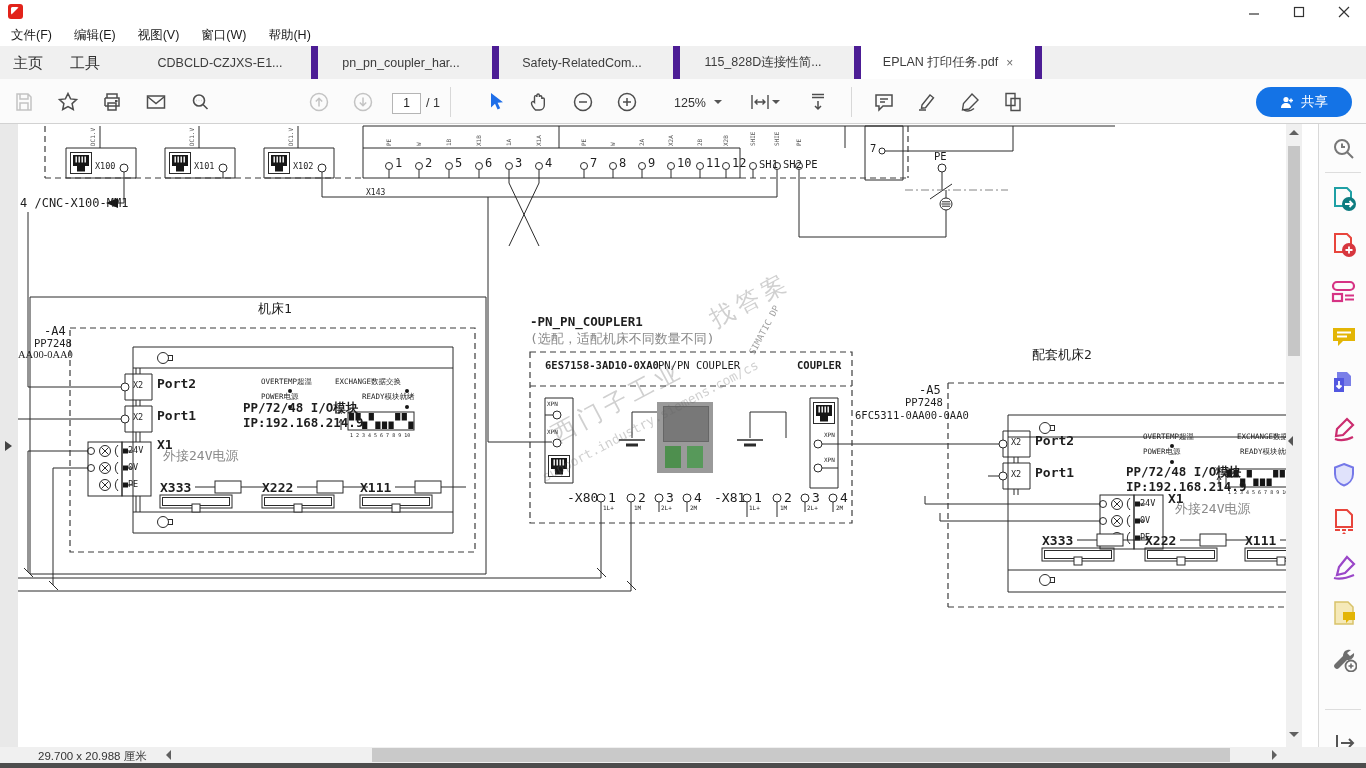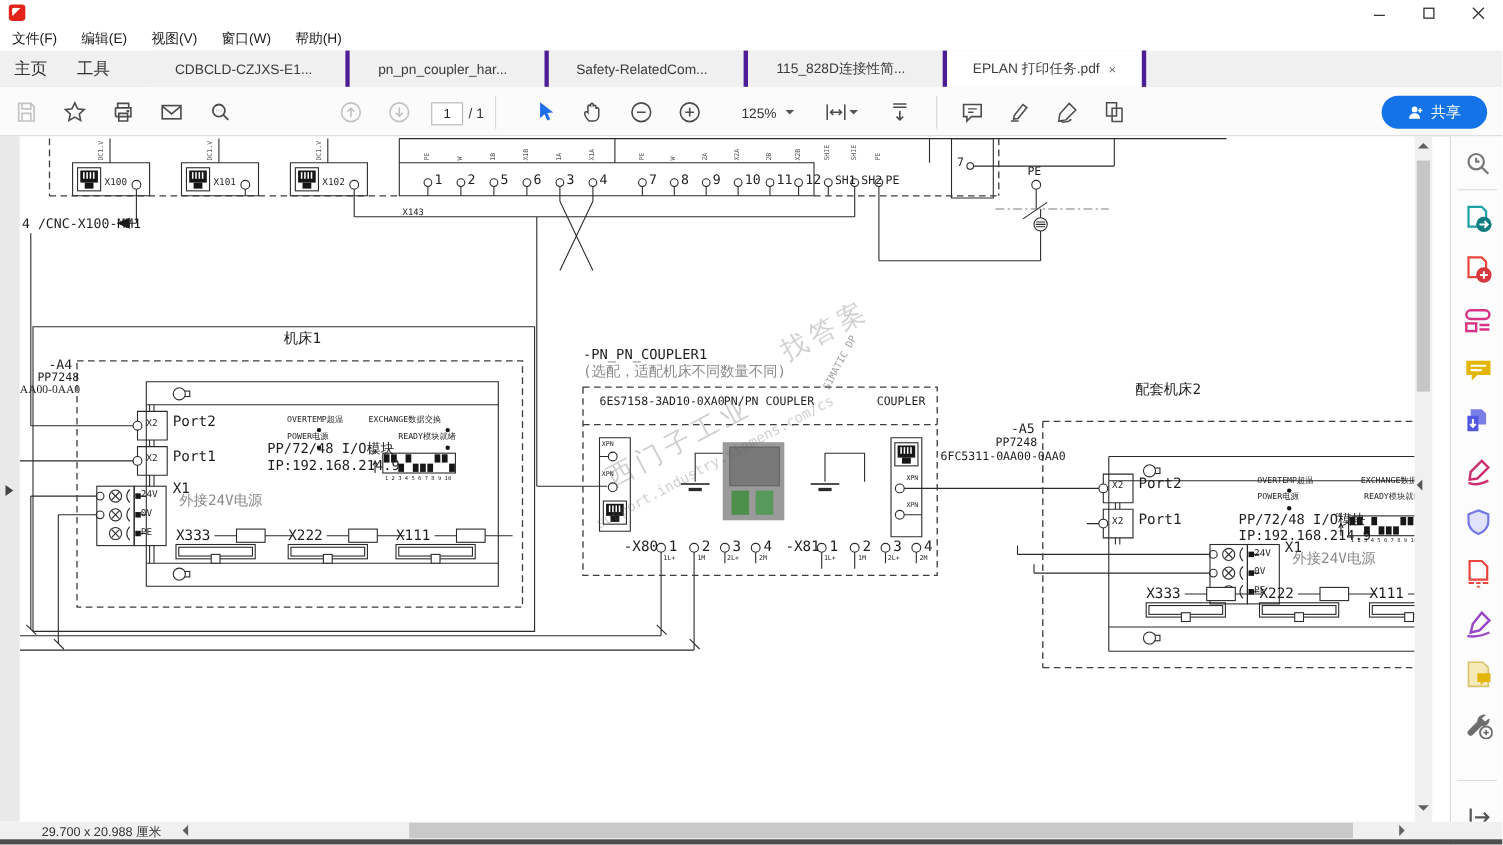--- a/index.html
+++ b/index.html
@@ -13,21 +13,21 @@
   .title-text{position:absolute;left:31px;top:4px;font-size:13px;color:#1a1a1a;}
   .winbtn{position:absolute;top:0;width:45px;height:24px;display:flex;align-items:center;justify-content:center;}
   .winbtn svg{stroke:#333;stroke-width:1.2;fill:none;}
   
   .menubar{position:absolute;left:0;top:24px;width:1366px;height:22px;background:#fff;display:flex;align-items:center;}
   .menu-item{font-size:12.5px;color:#1a1a1a;padding:0 11px;cursor:default;}
   
   .tabbar{position:absolute;left:0;top:46px;width:1366px;height:33px;background:#f0f0f0;border-bottom:1px solid #d9d9d9;}
   .navlink{position:absolute;top:0;height:33px;line-height:33px;font-size:15px;color:#323232;}
   .doc-tabs{position:absolute;left:137px;top:0;height:33px;display:flex;}
-  .tab{width:181px;height:33px;border-right:4px solid #4c1d95;display:flex;align-items:center;justify-content:center;
+  .tab{width:181px;height:33px;border-right:7px solid #4c1d95;display:flex;align-items:center;justify-content:center;
        font-size:12.5px;color:#3c3c3c;background:#f0f0f0;box-sizing:border-box;}
   .tab.active{background:#fff;border-bottom:1px solid #fff;height:34px;}
   .tabclose{margin-left:8px;color:#6e6e6e;font-size:12px;}
   .help-circle{position:absolute;left:1254px;top:50px;width:20px;height:20px;border:2px solid #4f4f4f;border-radius:50%;
        text-align:center;line-height:20px;font-size:13px;color:#4f4f4f;font-weight:bold;}
   .signin{position:absolute;left:1299px;top:53px;font-size:14.5px;color:#2b2b2b;}
   
   .toolbar{position:absolute;left:0;top:79px;width:1366px;height:45px;background:#fbfbfb;border-bottom:1px solid #d2d2d2;box-sizing:border-box;}
   .ticon{position:absolute;top:90px;width:24px;height:24px;}
   .tsep{position:absolute;top:87px;width:1px;height:30px;background:#d8d8d8;}
@@ -41,21 +41,21 @@
   
   .leftstrip{position:absolute;left:0;top:124px;width:18px;height:623px;background:#e9e9e9;}
   .navexpand{position:absolute;left:5px;top:441px;width:0;height:0;border:5px solid transparent;border-left:7px solid #444;}
   .doc-clip{position:absolute;left:18px;top:124px;width:1268px;height:623px;overflow:hidden;background:#fff;}
   .doc-inner{position:absolute;left:-18px;top:-124px;width:1366px;height:768px;}
   .schem{position:absolute;left:0;top:0;}
   .labels{position:absolute;left:0;top:0;width:1366px;height:768px;}
   .lb{position:absolute;font-family:"DejaVu Sans Mono","DejaVu Sans",monospace;color:#1e1e1e;white-space:pre;line-height:1;}
   .s5{font-size:5px}.s6{font-size:6px}.s7{font-size:7.5px}.s8{font-size:8px}.s9{font-size:8.5px}
   .s10{font-size:13px}.s11{font-size:10.5px}.s12{font-size:12px}.s13{font-size:12.5px}.s14{font-size:13px}
-  .b{font-weight:normal}.g{color:#8a8a8a}
+  .b{font-weight:bold}.g{color:#8a8a8a}
   .rot{transform:rotate(-90deg);transform-origin:0 0;color:#555;}
   .wm1{font-size:24px;letter-spacing:5px;color:rgba(100,100,100,.30);transform:rotate(-28deg);transform-origin:0 0;}
   .wm2{font-size:13px;color:rgba(100,100,100,.30);transform:rotate(-28deg);transform-origin:0 0;}
   .wm3{font-size:9px;color:rgba(80,80,80,.55);transform:rotate(-62deg);transform-origin:0 0;}
   .photo{position:absolute;left:657px;top:402px;width:56px;height:71px;background:#9a9a9a;}
   .photo .ph-top{position:absolute;left:6px;top:4px;width:44px;height:34px;background:#787878;border:1px solid #666;}
   .photo .ph-g1{position:absolute;left:8px;top:44px;width:16px;height:22px;background:#4e8f4e;}
   .photo .ph-g2{position:absolute;left:30px;top:44px;width:16px;height:22px;background:#57995a;}
   
   .vscroll{position:absolute;left:1286px;top:124px;width:16px;height:623px;background:#f0f0f0;}

